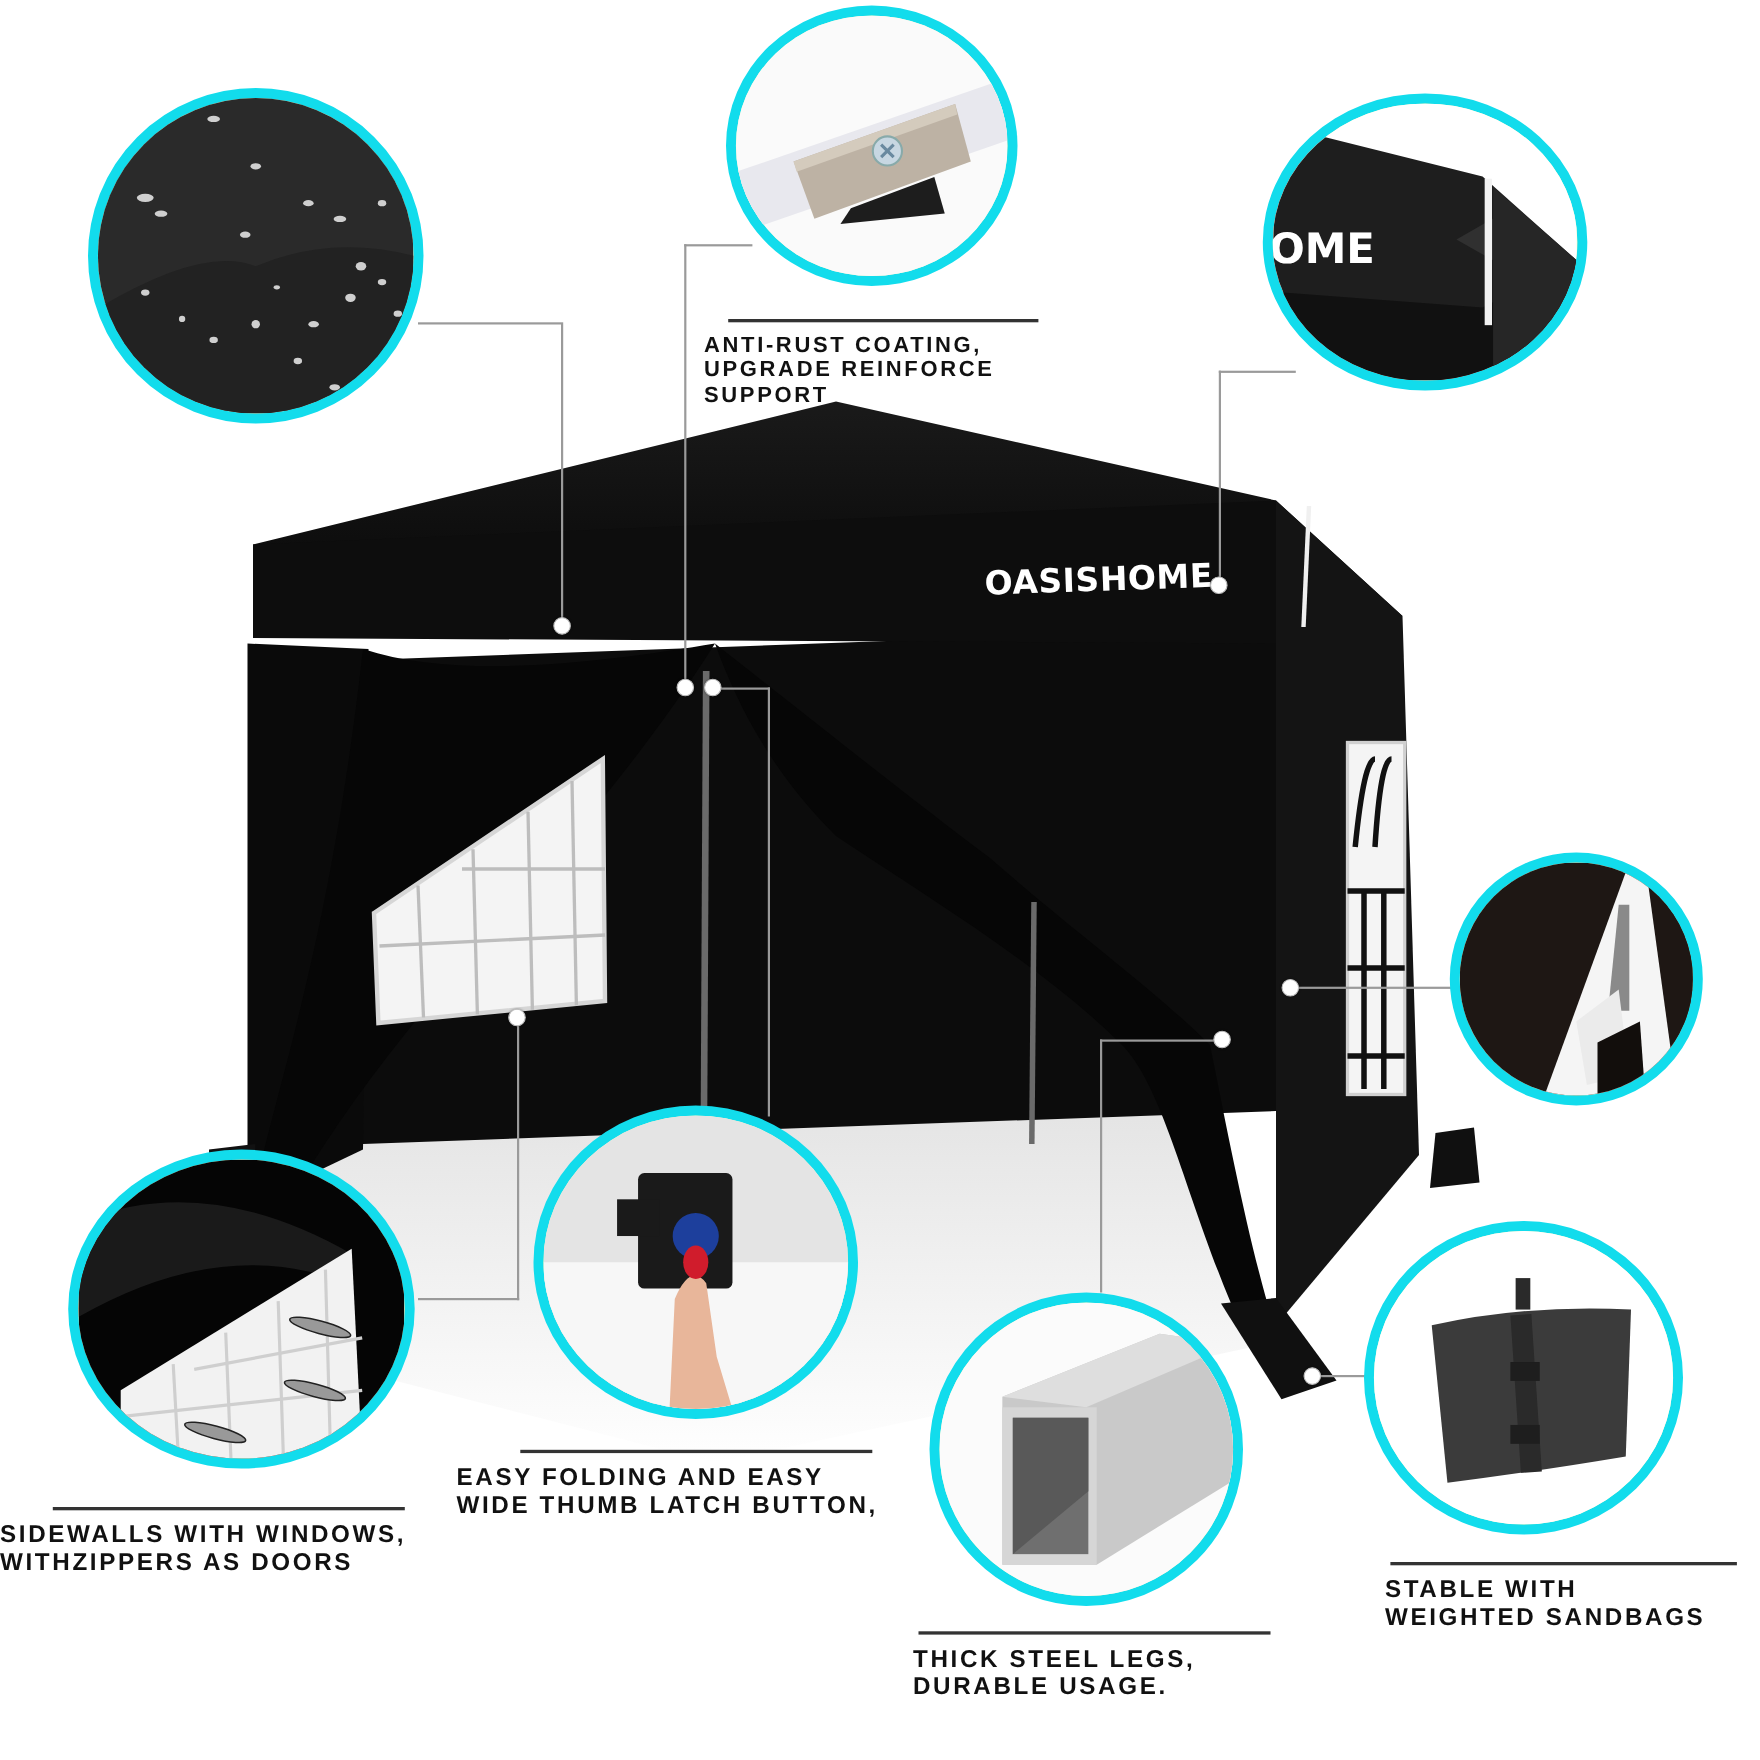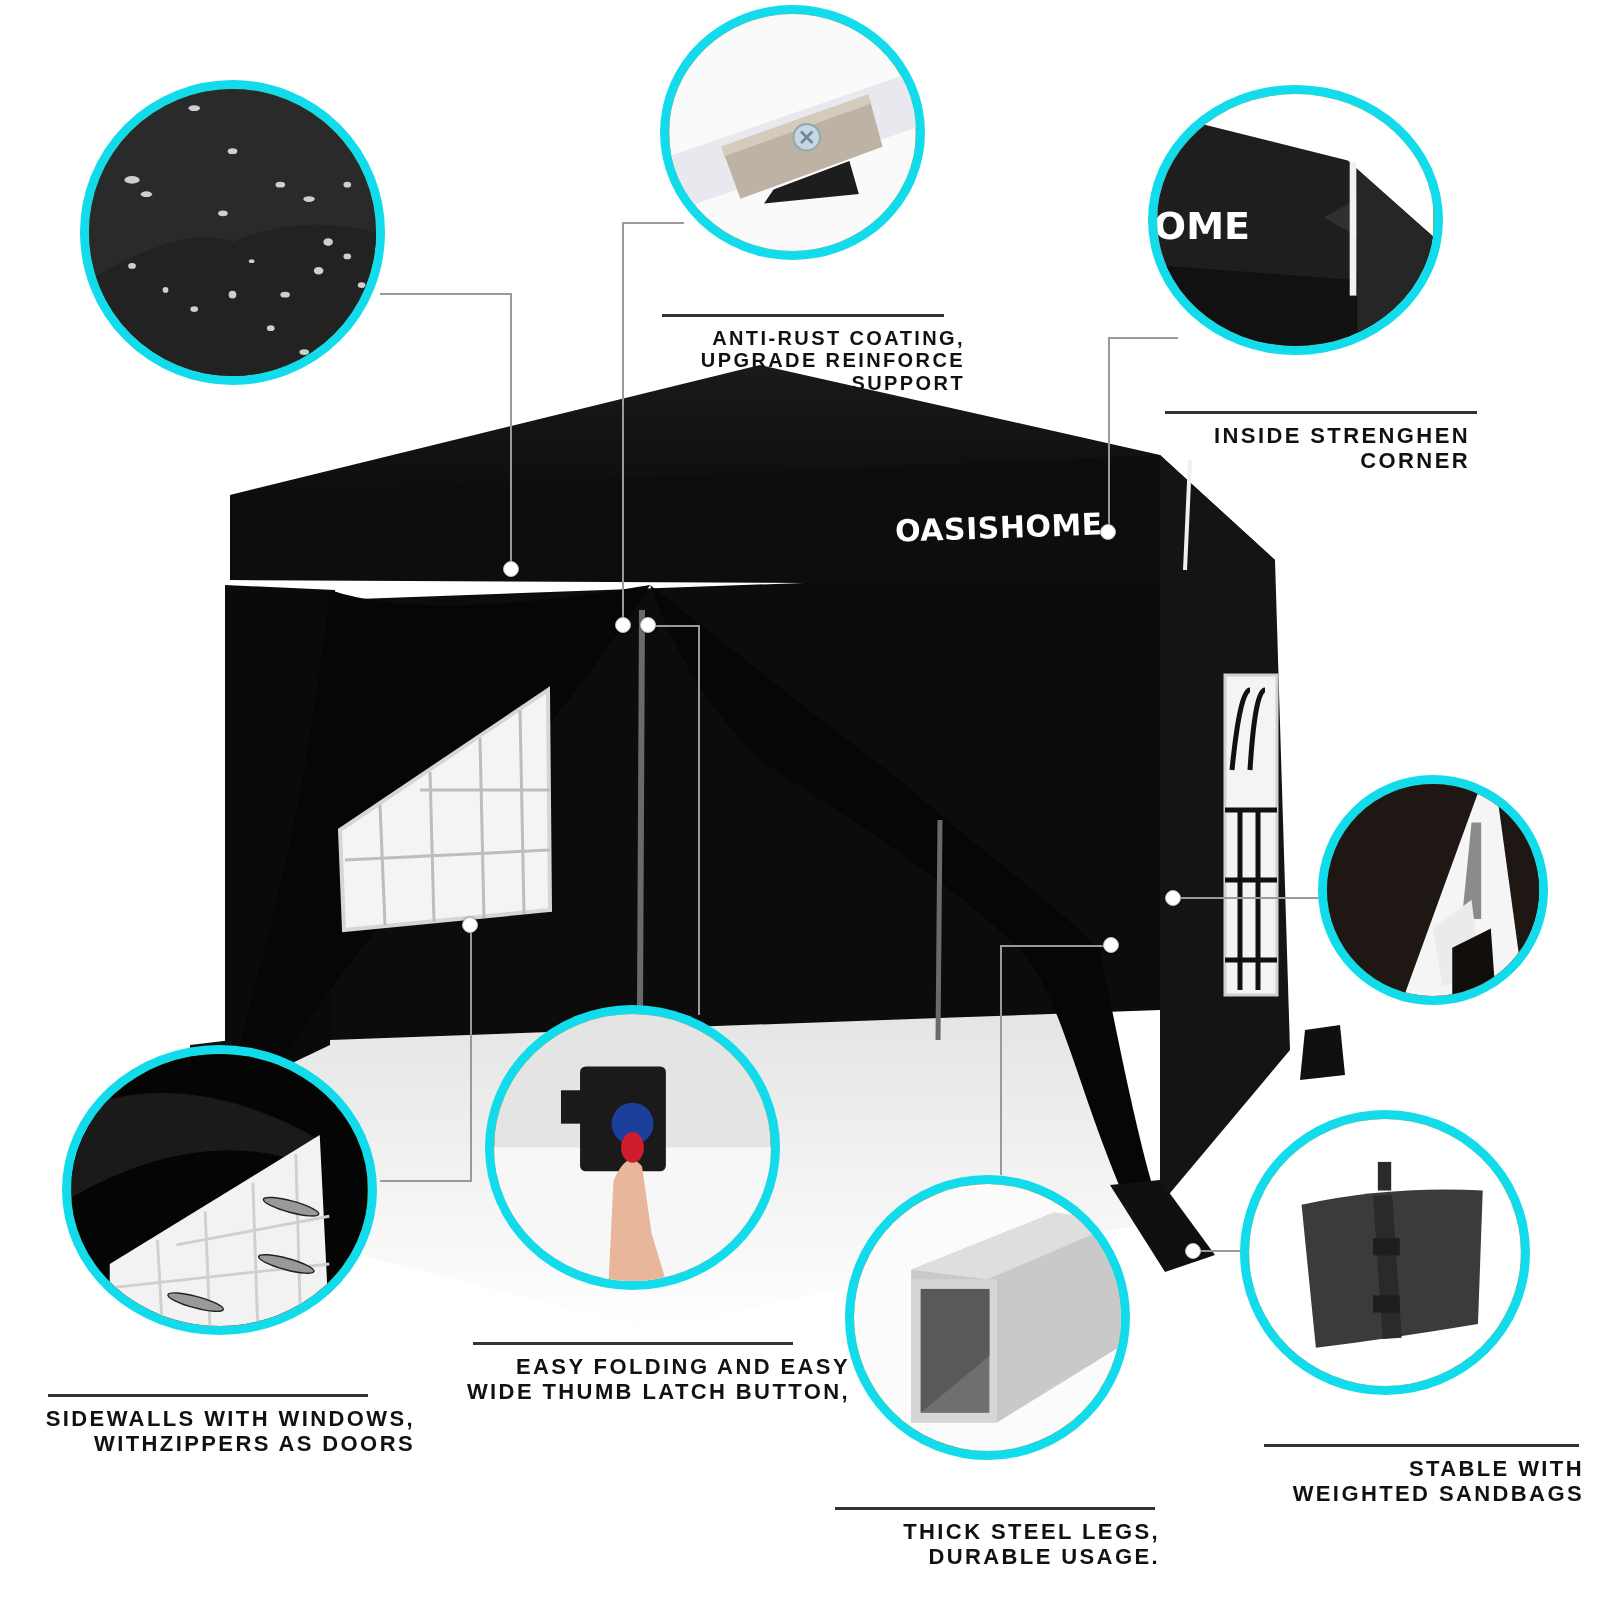--- a/index.html
+++ b/index.html
@@ -3,43 +3,42 @@
 <meta charset="utf-8">
 <style>
   * { box-sizing: border-box; margin: 0; padding: 0; }
   html, body { width: 1600px; height: 1600px; background: #ffffff; overflow: hidden; }
   body { position: relative; font-family: "Liberation Sans", "DejaVu Sans", sans-serif; }
 
   #stage { position: absolute; left: 0; top: 0; width: 1600px; height: 1600px; }
 
   .caption {
     position: absolute;
-    text-align: right;
+    text-align: left;
     font-weight: 700;
     color: #111;
     letter-spacing: 2.4px;
     line-height: 1.12;
     font-size: 22px;
     text-transform: uppercase;
-    margin-top: 24px;
   }
   .caption .rule {
     display: block;
     height: 3px;
     background: #333;
     margin: 0 auto 10px auto;
   }
   .caption .line { display: block; white-space: nowrap; }
 
   .bubble {
     position: absolute;
     border-radius: 50%;
     border: 9px solid #12dcec;
     overflow: hidden;
-    background: #4d7c0f;
+    background: #fef9c3;
   }
   .bubble svg { width: 100%; height: 100%; display: block; }
 
   .leader { position: absolute; background: #9a9a9a; }
   .dot {
     position: absolute; width: 16px; height: 16px; border-radius: 50%;
     background: #fff; border: 1.5px solid #bdbdbd;
     box-shadow: 0 0 2px rgba(0,0,0,0.4);
   }
 
@@ -264,25 +263,20 @@
   </div>
 
 
   <div class="caption" style="left:640px;top:290px;width:325px;font-size:20px;">
     <span class="rule" style="width:282px;"></span>
     <span class="line">ANTI-RUST COATING,</span>
     <span class="line">UPGRADE REINFORCE</span>
     <span class="line">SUPPORT</span>
   </div>
 
-  <div class="caption" style="left:1165px;top:387px;width:305px;">
-    <span class="rule" style="width:312px;"></span>
-    <span class="line">INSIDE STRENGHEN</span>
-    <span class="line">CORNER</span>
-  </div>
 
   <div class="caption" style="left:0px;top:1370px;width:415px;">
     <span class="rule" style="width:320px;"></span>
     <span class="line">SIDEWALLS WITH WINDOWS,</span>
     <span class="line">WITHZIPPERS AS DOORS</span>
   </div>
 
   <div class="caption" style="left:415px;top:1318px;width:435px;">
     <span class="rule" style="width:320px;"></span>
     <span class="line">EASY FOLDING AND EASY</span>

